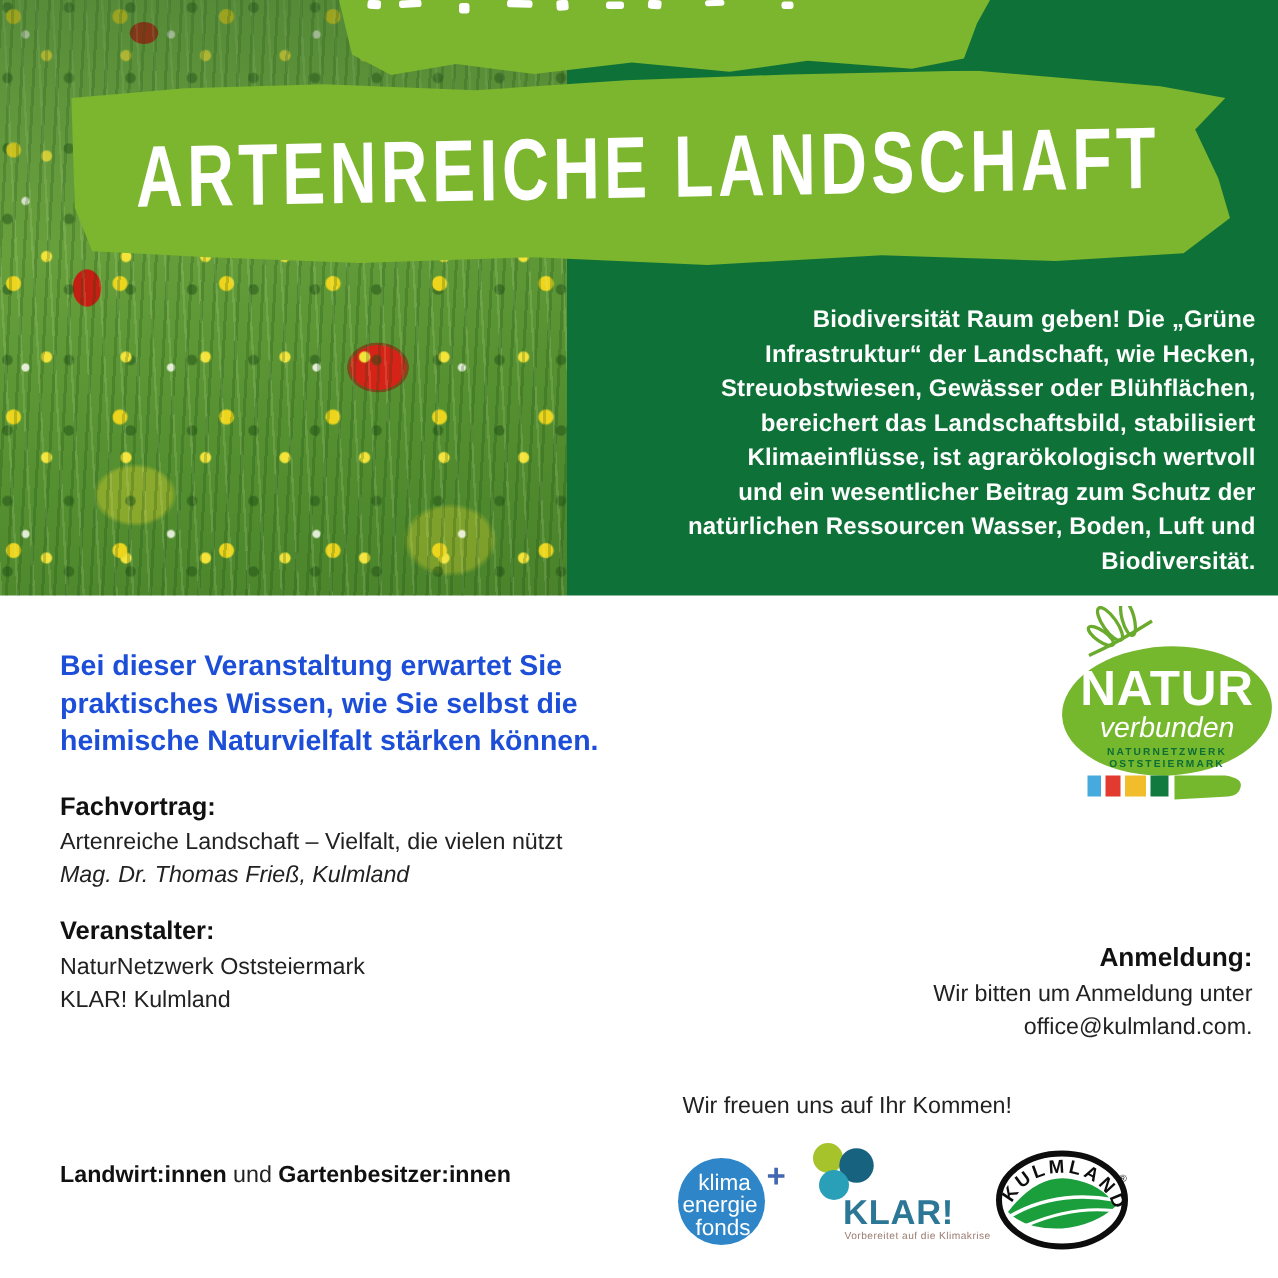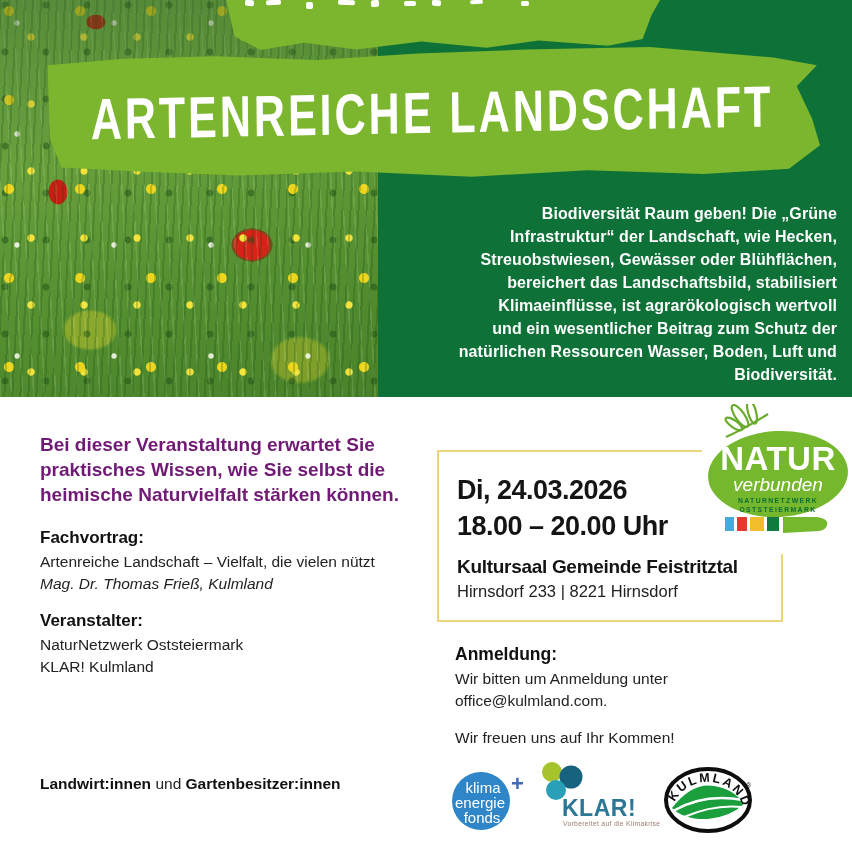--- a/index.html
+++ b/index.html
@@ -35,35 +35,35 @@
   .banner{position:absolute;left:46px;top:47px;width:774px;height:131px;background:#7cb52e;
     clip-path:polygon(0.2% 14%,10% 9%,22% 7%,35% 10%,48% 5%,62% 2%,78% 0%,94% 8%,99.6% 14%,97% 30%,99% 55%,100% 75%,96% 93%,85% 97%,70% 94%,55% 99%,40% 95%,25% 98%,12% 95%,2% 92%,0.5% 70%);}
   .hero-title{position:absolute;left:60px;top:58px;width:744px;height:110px;display:flex;align-items:center;justify-content:center;
     color:#ffffff;font-size:44px;font-weight:700;letter-spacing:3px;white-space:nowrap;
     transform:scale(0.98,1.32) rotate(-0.8deg);}
   .intro{position:absolute;left:425px;top:202px;width:412px;color:#fdfdfd;
     font-size:16px;font-weight:700;line-height:23px;white-space:pre-line;letter-spacing:0.1px;text-align:right;}
 
   
   .lead{position:absolute;left:40px;top:432px;width:400px;font-size:19px;font-weight:700;
-    line-height:25px;color:#701a75;white-space:pre-line;}
+    line-height:25px;color:#1d4ed8;white-space:pre-line;}
   .sec{position:absolute;left:40px;width:402px;}
   .sec h3{margin:0 0 3px 0;font-size:17px;font-weight:700;color:#111;}
   .ln,.lines{font-size:15.5px;line-height:21.5px;color:#222;}
   .lines{white-space:pre-line;}
   .italic{font-style:italic;}
   .b{font-weight:700;color:#111;}
 
   
   .event-box{position:absolute;left:437px;top:450px;width:346px;height:172px;box-sizing:border-box;
     border:2px solid #ecd67b;background:#ffffff;padding:20px 0 0 18px;}
   .ev-date,.ev-time{font-size:27px;font-weight:700;letter-spacing:-0.5px;color:#141414;line-height:36px;}
   .ev-venue{margin-top:12px;font-size:19px;font-weight:700;letter-spacing:-0.3px;color:#141414;}
   .ev-addr{margin-top:4px;font-size:16.5px;color:#222;}
-  .anmeldung{position:absolute;left:455px;top:644px;width:380px;}
+  .anmeldung{position:absolute;left:455px;top:628px;width:380px;text-align:right;}
   .anmeldung h3{margin:0 0 3px 0;font-size:17.5px;font-weight:700;color:#111;}
   .closing{position:absolute;left:455px;top:729px;width:380px;font-size:15.5px;color:#222;}
 
   .logo-svg{position:absolute;}
   svg text{font-family:"Liberation Sans",sans-serif;}
 </style>
 </head>
 <body>
 
 <div class="page">
@@ -109,26 +109,20 @@
     <h3>Veranstalter:</h3>
     <div class="lines">NaturNetzwerk Oststeiermark
 KLAR! Kulmland</div>
   </div>
 
 
   <div class="sec" style="top:773px">
     <div class="ln"><span class="b">Landwirt:innen</span><span> und </span><span class="b">Gartenbesitzer:innen</span></div>
   </div>
 
-  <div class="event-box">
-    <div class="ev-date">Di, 24.03.2026</div>
-    <div class="ev-time">18.00 – 20.00 Uhr</div>
-    <div class="ev-venue">Kultursaal Gemeinde Feistritztal</div>
-    <div class="ev-addr">Hirnsdorf 233 | 8221 Hirnsdorf</div>
-  </div>
 
   <svg class="logo-svg" style="left:702px;top:404px;" width="150" height="150" viewBox="0 0 150 150">
     <rect x="0" y="0" width="150" height="150" fill="#ffffff"></rect>
     <g stroke="#6aab2d" fill="none" stroke-width="2.2">
       <path d="M24 33 Q44 24 66 10"></path>
       <ellipse cx="38" cy="12" rx="4.5" ry="13" transform="rotate(-35 38 12)"></ellipse>
       <ellipse cx="50" cy="8" rx="4" ry="12" transform="rotate(-15 50 8)"></ellipse>
       <ellipse cx="32" cy="20" rx="3.5" ry="10" transform="rotate(-55 32 20)"></ellipse>
     </g>
     <ellipse cx="76" cy="70" rx="70" ry="43" fill="#76b82d" transform="rotate(-3 76 70)"></ellipse>

